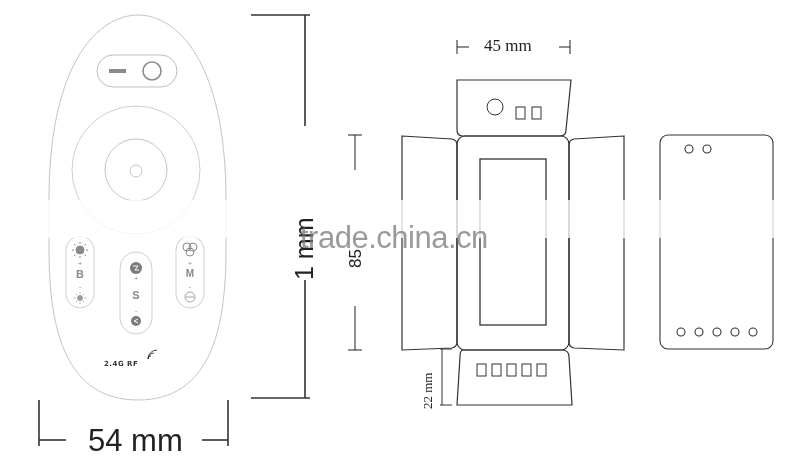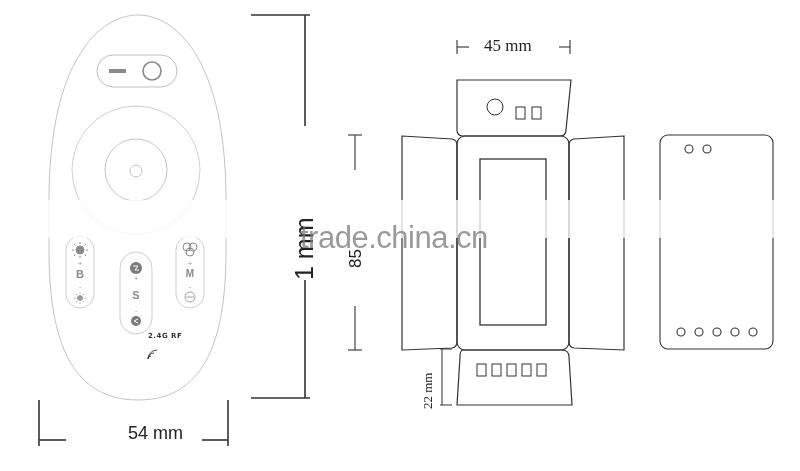--- a/index.html
+++ b/index.html
@@ -4,21 +4,21 @@
   <style>
     html, body { margin: 0; padding: 0; background: #ffffff; }
     body { width: 800px; height: 471px; position: relative; overflow: hidden; font-family: "Liberation Sans", sans-serif; }
     svg.canvas { position: absolute; left: 0; top: 0; }
     .lbl { position: absolute; color: #222; white-space: nowrap; }
     .dim-sans { font-family: "Liberation Sans", sans-serif; }
     .dim-serif { font-family: "Liberation Serif", serif; }
     .watermark { position: absolute; left: 300px; top: 206px; font-family: "Liberation Sans", sans-serif; font-size: 31px; color: rgba(120,120,120,0.75); letter-spacing: -0.5px; margin-top: 14px; }
     .btn-lbl { position: absolute; font-family: "Liberation Sans", sans-serif; font-weight: bold; color: #8a8a8a; font-size: 11px; text-align: center; width: 20px; }
     .pm { position: absolute; font-family: "Liberation Sans", sans-serif; color: #9a9a9a; font-size: 8px; text-align: center; width: 20px; }
-    .rf { position: absolute; left: 104px; top: 332px; font-family: "DejaVu Sans", sans-serif; font-weight: bold; font-size: 7px; color: #333; letter-spacing: 0.5px; margin-left: 44px; }
+    .rf { position: absolute; left: 104px; top: 360px; font-family: "DejaVu Sans", sans-serif; font-weight: bold; font-size: 7px; color: #333; letter-spacing: 0.5px; }
   </style>
 </head>
 <body>
 
 <svg class="canvas" width="800" height="471" viewBox="0 0 800 471">
 
   <g fill="none" stroke="#c4c4c4" stroke-width="1">
     <path d="M 49 200 C 49 60, 100 15, 138 15 C 176 15, 226 60, 226 200 L 226 250 C 226 330, 210 400, 138 400 C 66 400, 49 330, 49 250 Z"></path>
 
     <rect x="97" y="55" width="80" height="32" rx="16" stroke="#bdbdbd"></rect>
@@ -156,20 +156,20 @@
 <div class="pm" style="left:126px; top:274px;">+</div>
 <div class="btn-lbl" style="left:126px; top:289px;">S</div>
 <div class="pm" style="left:126px; top:306px;">-</div>
 
 <div class="pm" style="left:180px; top:259px;">+</div>
 <div class="btn-lbl" style="left:180px; top:268px; font-size:10px;">M</div>
 <div class="pm" style="left:180px; top:282px;">-</div>
 
 <div class="rf">2.4G RF</div>
 
-<div class="lbl dim-sans" style="left:88px; top:423px; font-size:18px;margin-left:40px;">54 mm</div>
+<div class="lbl dim-sans" style="left:88px; top:423px; font-size:31px;">54 mm</div>
 <div class="lbl dim-sans" style="left:318px; top:203px; font-size:25px; transform: rotate(-90deg); transform-origin: 0 0; top:280px; left:290px;">1   mm</div>
 
 <div class="lbl dim-serif" style="left:484px; top:36px; font-size:17px;">45 mm</div>
 <div class="lbl dim-sans" style="left:346px; top:268px; font-size:17px; transform: rotate(-90deg); transform-origin: 0 0;">85</div>
 <div class="lbl dim-serif" style="left:420px; top:409px; font-size:13px; transform: rotate(-90deg); transform-origin: 0 0;">22 mm</div>
 
 <div class="watermark">trade.china.cn</div>
 
 </body></html>

